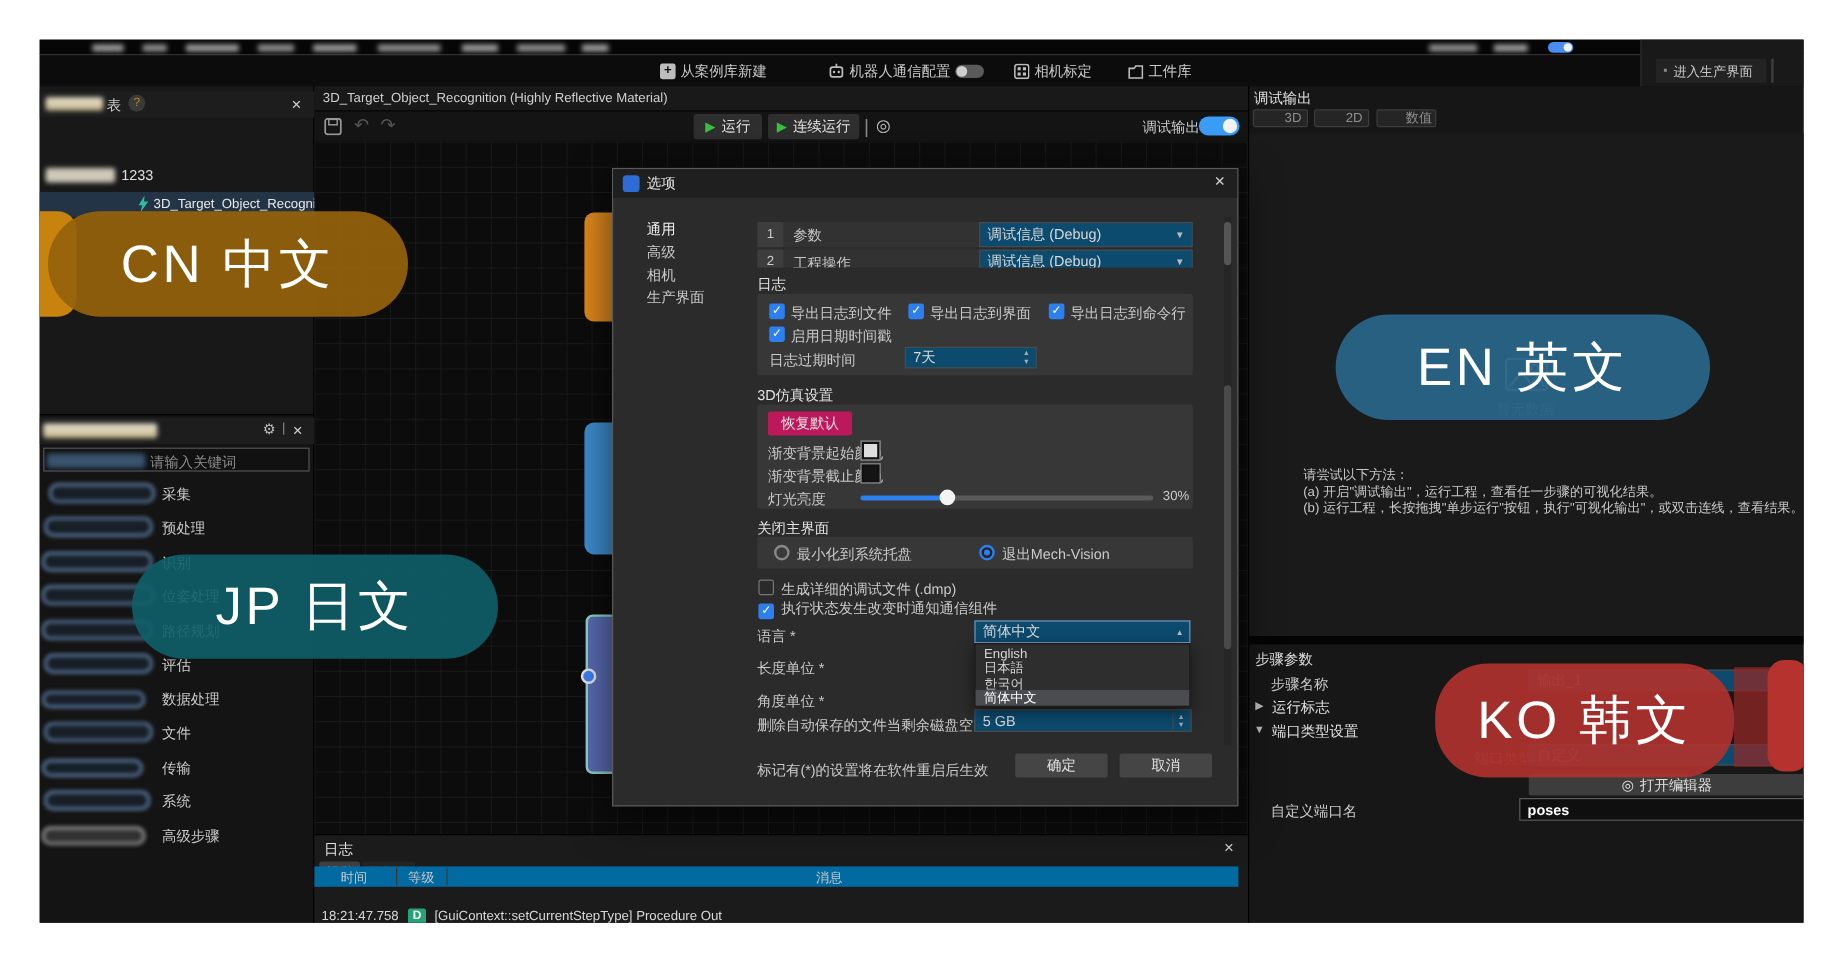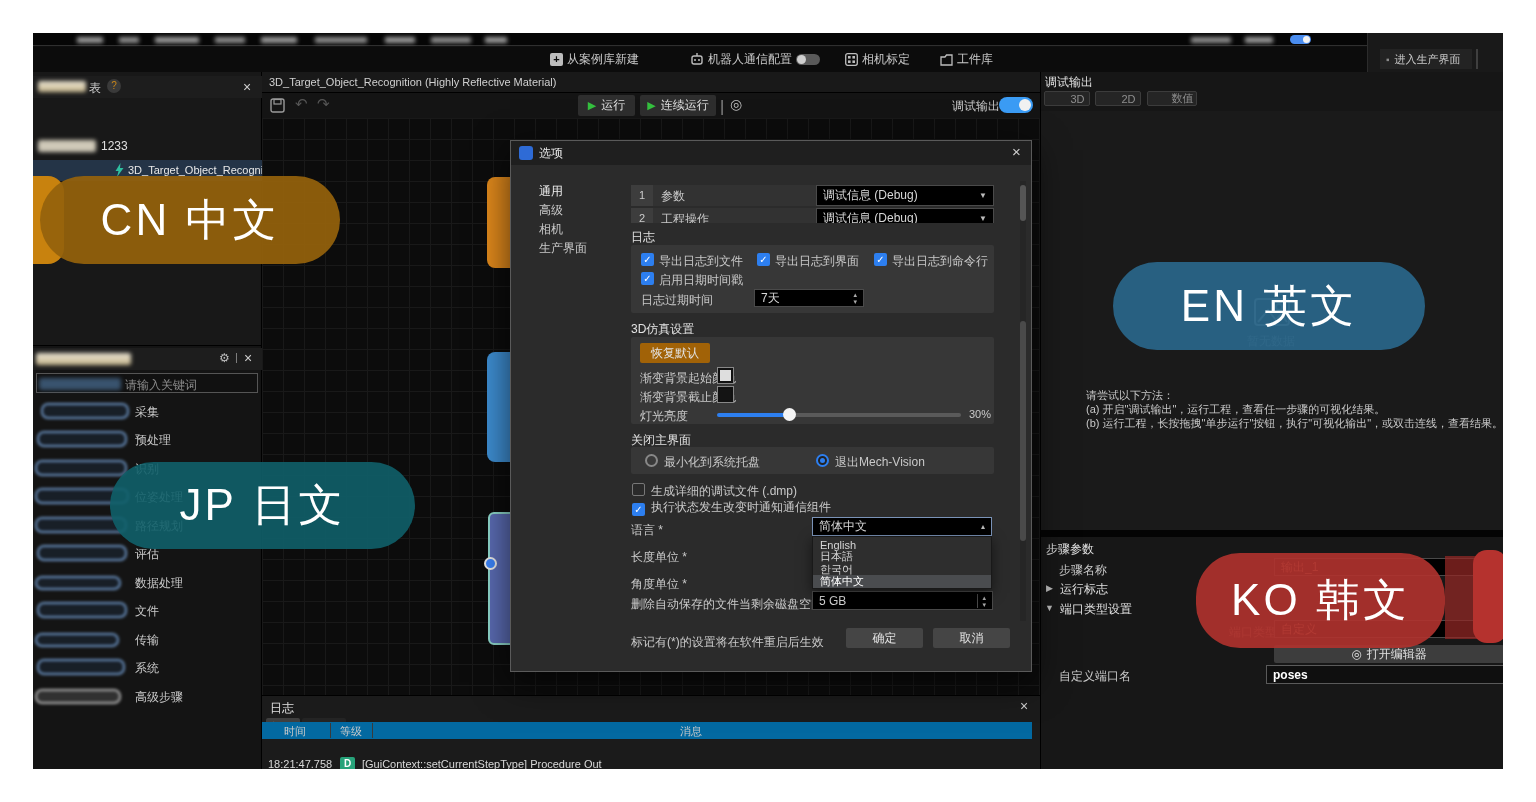--- a/index.html
+++ b/index.html
@@ -6,21 +6,21 @@
   *{box-sizing:border-box;font-family:"Liberation Sans","DejaVu Sans",sans-serif;}
   #stage{position:relative;width:1536px;height:802px;background:#ffffff;overflow:hidden;}
   #app{position:absolute;left:33px;top:33px;width:1470px;height:736px;background:#0f0f0f;overflow:hidden;}
   .abs{position:absolute;}
   .txt{font-size:12px;color:#c9c9c9;white-space:nowrap;}
   .dim{color:#8a8a8a;}
   .blur{filter:blur(2px);}
   .panel{background:#161616;}
   .hdrbar{background:#1d1d1d;}
   .btn{background:#3d3d3d;color:#e2e2e2;font-size:12px;display:flex;align-items:center;justify-content:center;border-radius:2px;}
-  .input{background:#000000;border:1px solid #4a4a4a;color:#d8d8d8;font-size:12px;display:flex;align-items:center;padding:0 6px;}
+  .input{background:#0c4a6e;border:1px solid #4a4a4a;color:#d8d8d8;font-size:12px;display:flex;align-items:center;padding:0 6px;}
   .cb{width:13px;height:13px;border-radius:2px;display:flex;align-items:center;justify-content:center;}
   .cb.on{background:#2d7ff0;}
   .cb.off{background:#2a2a2a;border:1px solid #777;}
   .cb .mark{color:#fff;font-size:10px;line-height:10px;font-weight:bold;}
   .radio{width:13px;height:13px;border-radius:50%;border:2px solid #888;background:#222;}
   .radio.on{border-color:#2d7ff0;background:#222;position:relative;}
   .radio.on .dot{position:absolute;left:2px;top:2px;width:5px;height:5px;border-radius:50%;background:#2d7ff0;}
   .pill{position:absolute;display:flex;align-items:center;justify-content:center;color:#ffffff;
         font-size:44px;font-weight:400;letter-spacing:3px;z-index:50;}
   .groupbox{position:absolute;background:#373737;border-radius:2px;}
@@ -334,21 +334,21 @@
         <span>7天</span>
         <span style="font-size:7px;color:#aaa;line-height:7px;display:flex;flex-direction:column;">
               <span>▴</span>
               <span>▾</span>
             </span>
       </div>
     </div>
 
     <span class="abs txt" style="left:120px;top:180px;color:#e2e2e2;">3D仿真设置</span>
     <div class="groupbox" style="left:120px;top:196px;width:363px;height:87px;">
-      <div class="abs btn" style="left:9px;top:6px;width:70px;height:20px;background:#a16207;">
+      <div class="abs btn" style="left:9px;top:6px;width:70px;height:20px;background:#be185d;">
         <span>恢复默认</span>
           </div>
       <span class="abs txt" style="left:9px;top:33px;">渐变背景起始颜色</span>
       <div class="abs" style="left:87px;top:31px;width:15px;height:15px;background:#dedede;border:2px solid #111;outline:1px solid #888;"></div>
       <span class="abs txt" style="left:9px;top:52px;">渐变背景截止颜色</span>
       <div class="abs" style="left:87px;top:50px;width:15px;height:15px;background:#141414;border:2px solid #111;outline:1px solid #888;"></div>
       <span class="abs txt" style="left:9px;top:71px;">灯光亮度</span>
       <div class="abs" style="left:86px;top:76px;width:244px;height:4px;border-radius:2px;background:linear-gradient(90deg,#2d7ff0 0 30%,#5a5a5a 30% 100%);"></div>
       <div class="abs" style="left:152px;top:71px;width:13px;height:13px;border-radius:50%;background:#f4f4f4;"></div>
       <span class="abs txt" style="left:338px;top:71px;font-size:11px;">30%</span>

